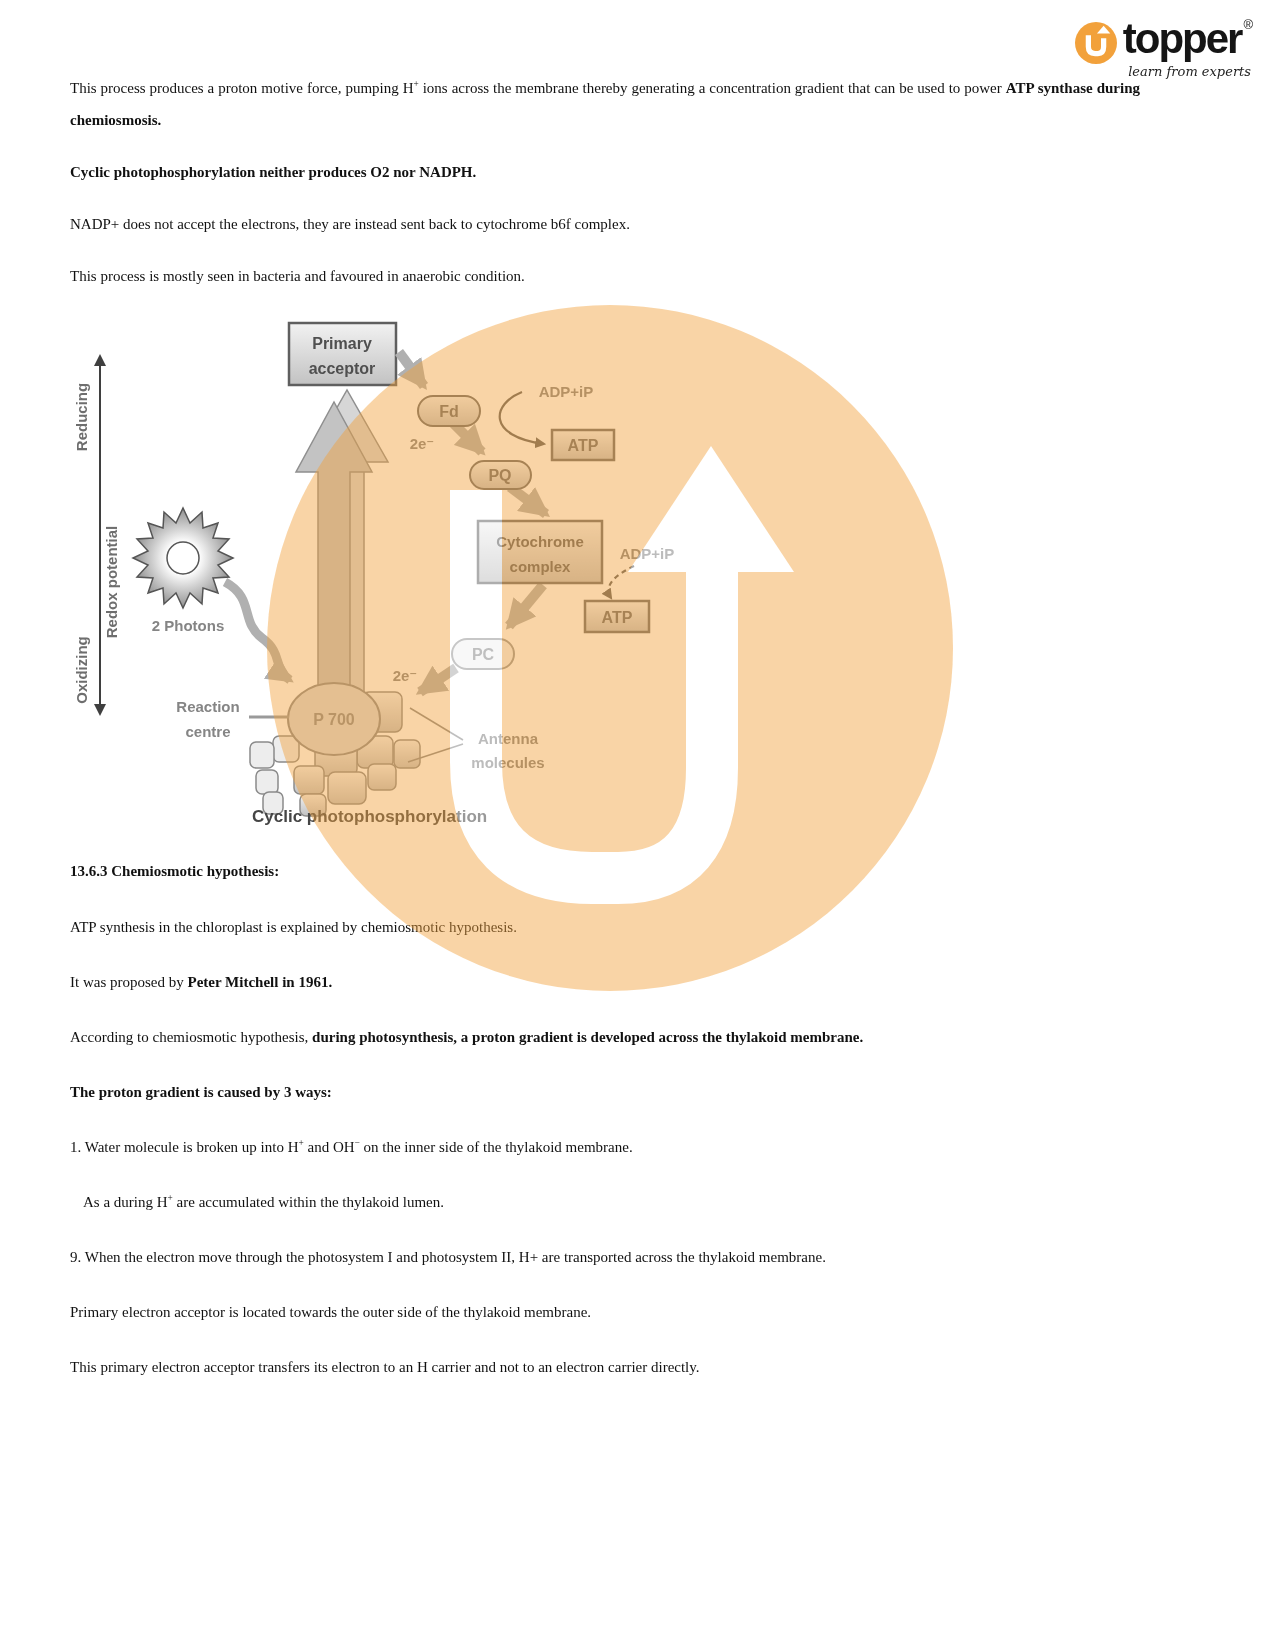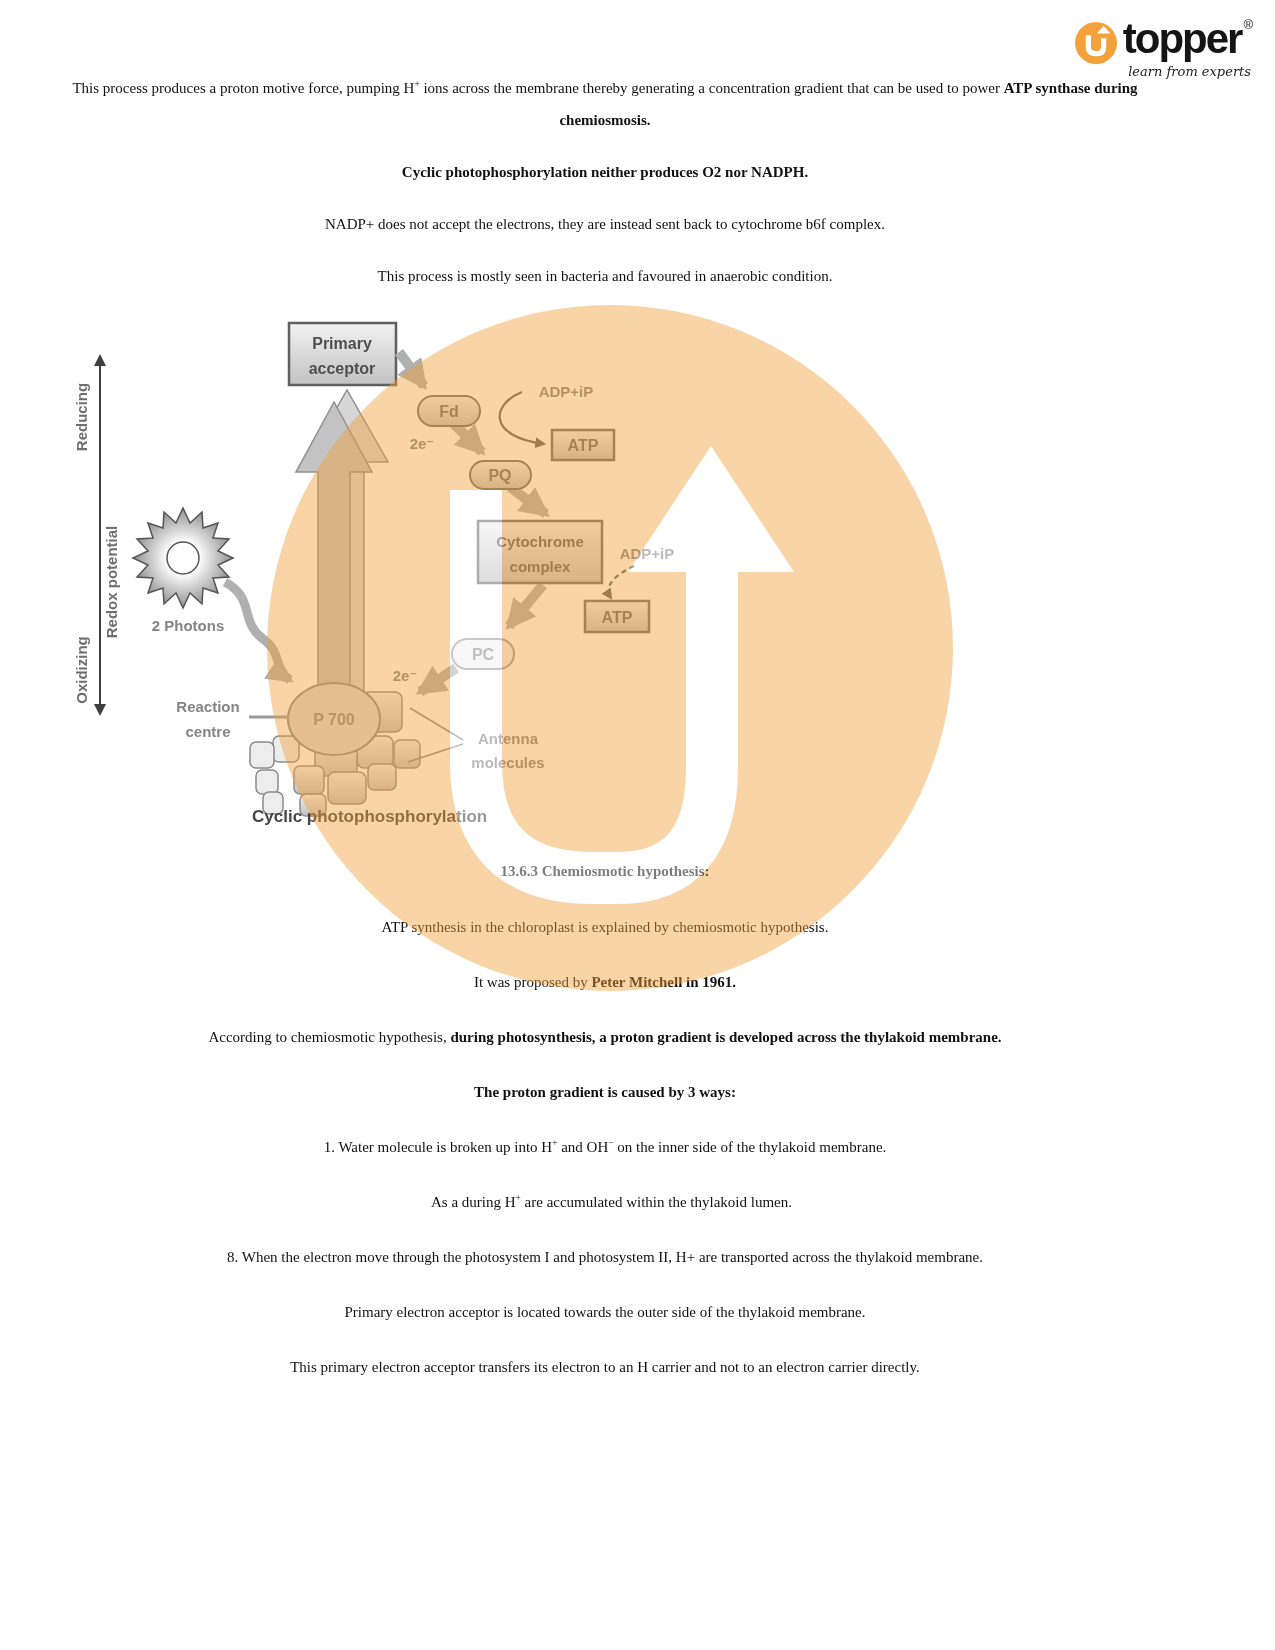--- a/index.html
+++ b/index.html
@@ -10,21 +10,21 @@
   .logo{position:absolute;top:18px;right:22px;z-index:4;display:flex;align-items:flex-start;text-align:center;}
   .logo-mark{width:42px;height:42px;margin-top:4px;}
   .logo-word{font-family:"Liberation Sans",sans-serif;font-weight:bold;font-size:42px;line-height:42px;letter-spacing:-2px;color:#151515;margin-left:6px;}
   .logo-reg{font-family:"Liberation Sans",sans-serif;font-size:13px;color:#151515;margin-left:2px;line-height:14px;}
   .logo-tagline{position:absolute;right:2px;top:46px;font-family:"DejaVu Serif",serif;font-style:italic;font-size:13px;color:#222;}
 
   
   .content{position:absolute;left:70px;width:1070px;z-index:2;font-size:15px;line-height:32px;}
   .content-top{top:72px;}
   .content-bottom{top:855px;}
-  .content p{margin:0 0 20px 0;text-align:center;}
+  .content p{margin:0 0 20px 0;}
   .content-bottom p{margin:0 0 23px 0;}
   .content-bottom p.h2{margin-bottom:24px;}
   .justify{text-align:justify;}
   .b{font-weight:bold;}
   .indent{padding-left:13px;}
   sup{font-size:0.62em;line-height:0;}
 
   
   .diagram-svg{position:absolute;left:0;top:0;z-index:1;}
   .watermark-svg{position:absolute;left:0;top:0;z-index:3;opacity:0.45;pointer-events:none;}
@@ -170,21 +170,21 @@
   </div>
 
   <div class="content content-bottom">
     <p class="b h2">13.6.3 Chemiosmotic hypothesis:</p>
     <p>ATP synthesis in the chloroplast is explained by chemiosmotic hypothesis.</p>
     <p><span>It was proposed by </span><span class="b">Peter Mitchell in 1961.</span></p>
     <p><span>According to chemiosmotic hypothesis, </span><span class="b">during photosynthesis, a proton gradient is developed across the thylakoid membrane.</span></p>
     <p class="b">The proton gradient is caused by 3 ways:</p>
     <p><span>1. Water molecule is broken up into H</span><sup>+</sup><span> and OH</span><sup>−</sup><span> on the inner side of the thylakoid membrane.</span></p>
     <p class="indent"><span>As a during H</span><sup>+</sup><span> are accumulated within the thylakoid lumen.</span></p>
-    <p>8. When the electron move through the photosystem I and photosystem II, H+ are transported across the thylakoid membrane.</p>
+    <p>9. When the electron move through the photosystem I and photosystem II, H+ are transported across the thylakoid membrane.</p>
     <p>Primary electron acceptor is located towards the outer side of the thylakoid membrane.</p>
     <p>This primary electron acceptor transfers its electron to an H carrier and not to an electron carrier directly.</p>
   </div>
 
   <svg class="watermark-svg" width="1275" height="1650" viewBox="0 0 1275 1650">
     <circle cx="610" cy="648" r="343" fill="#F2A13B"></circle>
     <path d="M476,490 L476,762 Q476,878 592,878 L618,878 Q712,878 712,768 L712,560" fill="none" stroke="#ffffff" stroke-width="52"></path>
     <polygon points="628,572 711,446 794,572" fill="#ffffff"></polygon>
   </svg>
 

